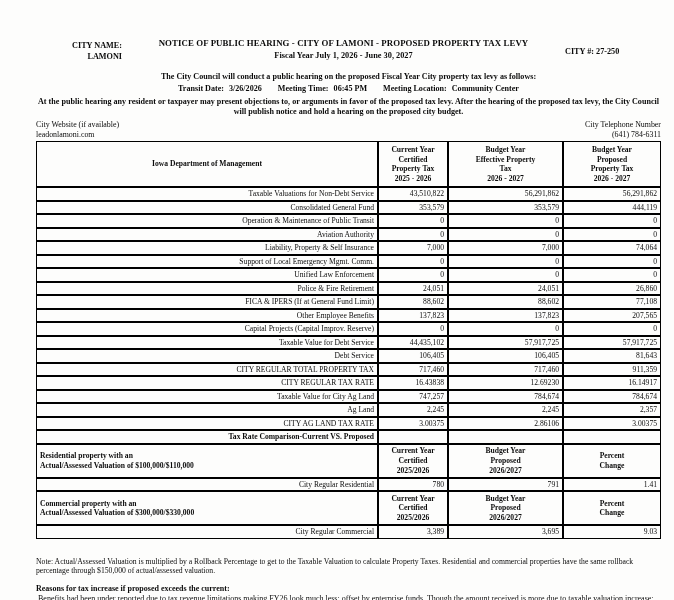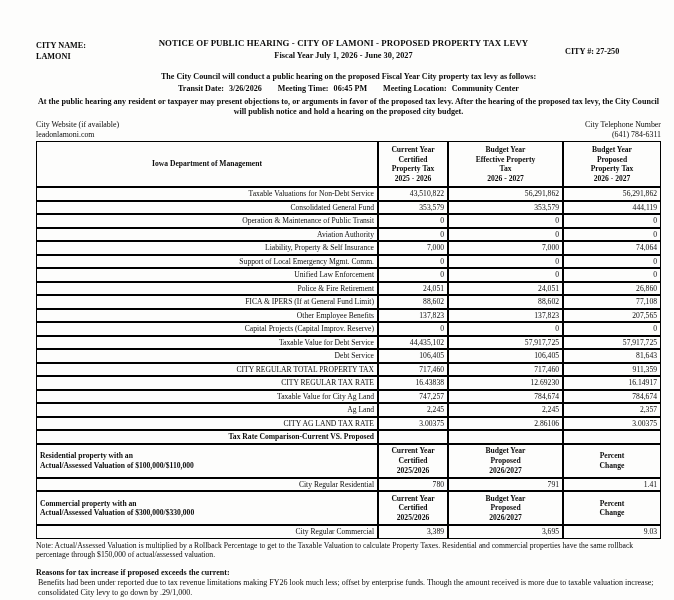--- a/index.html
+++ b/index.html
@@ -4,21 +4,21 @@
 <style>
   html,body { margin:0; padding:0; background:#e8e8e8; }
   .page {
     position:relative; width:674px; height:600px; box-sizing:border-box;
     background:#fdfdfc; color:#0b0b0b;
     padding:38px 13px 0 36px;
     font-family:"Liberation Serif", serif;
   }
   
   .header-row { display:flex; align-items:flex-start; }
-  .city-block { width:86px; text-align:left; font-weight:bold; font-size:8.2px; line-height:1.35; padding-top:2px; }
+  .city-block { width:86px; text-align:right; font-weight:bold; font-size:8.2px; line-height:1.35; padding-top:2px; }
   .title-block { flex:1; text-align:center; font-weight:bold; }
   .main-title { font-size:8.8px; letter-spacing:0.1px; }
   .fiscal { font-size:8.3px; margin-top:3px; }
   .city-num { width:96px; font-weight:bold; font-size:8.2px; padding-top:9px; white-space:nowrap; }
   .intro { text-align:center; font-weight:bold; font-size:8.1px; margin-top:10px; }
   .meeting { text-align:center; font-weight:bold; font-size:8.1px; margin-top:3px; }
   .meeting .lbl { margin-left:14px; }
   .meeting .lbl:first-child { margin-left:0; }
   .meeting .val { margin-left:5px; }
   .hearing-note { text-align:center; font-weight:bold; font-size:8.1px; margin-top:4px; line-height:1.22; padding:0 2px; }
@@ -29,21 +29,21 @@
   table.levy td { border:1px solid #000; font-size:7.6px; line-height:9.5px; padding:1px 3px; vertical-align:top; overflow:hidden; background:#fdfdfc; }
   td.lab { text-align:right; }
   td.num { text-align:right; }
   td.bold { font-weight:bold; }
   td.ctr { text-align:center; }
   .pre { white-space:pre-line; }
   tr.head td { font-weight:bold; text-align:center; vertical-align:middle; height:42px; line-height:1.3; }
   tr.subhead td { font-weight:bold; text-align:center; vertical-align:middle; height:30px; line-height:1.3; }
   tr.subhead td.lab { font-weight:bold; text-align:left; }
   
-  .note { font-size:7.7px; line-height:1.2; margin-top:2px; }
+  .note { font-size:7.7px; line-height:1.2; margin-top:18px; }
   .reasons-h { font-size:8px; font-weight:bold; margin-top:9px; }
   .reasons-t { font-size:8px; line-height:1.25; padding-left:2px; margin-top:1px; width:620px; }
 </style>
 </head>
 <body>
 
 <div class="page">
 
   <div class="header-row">
     <div class="city-block">

